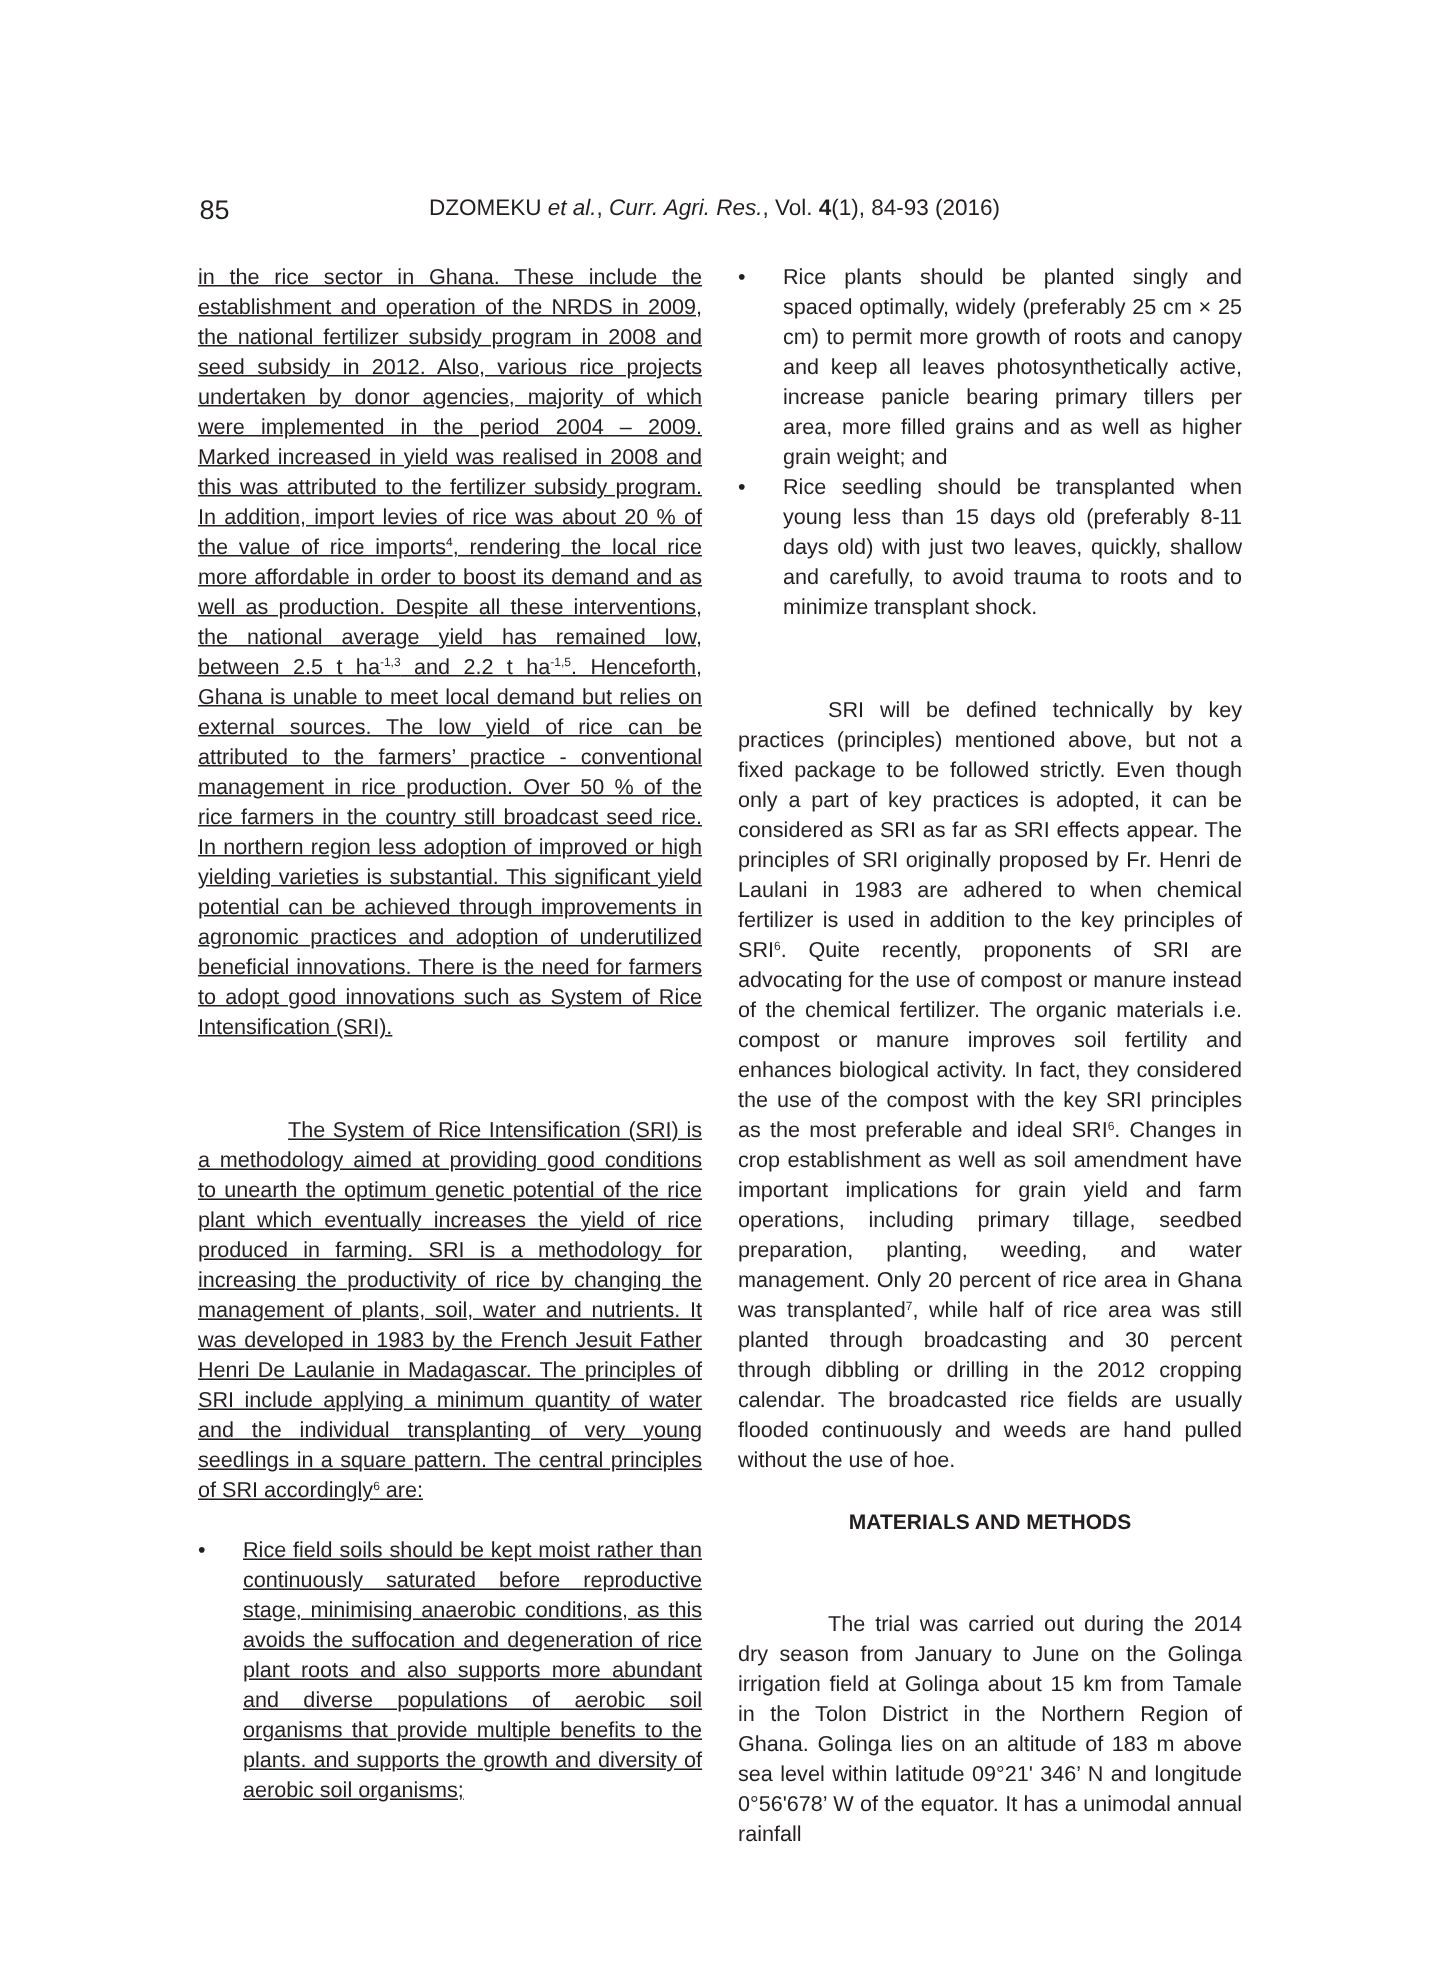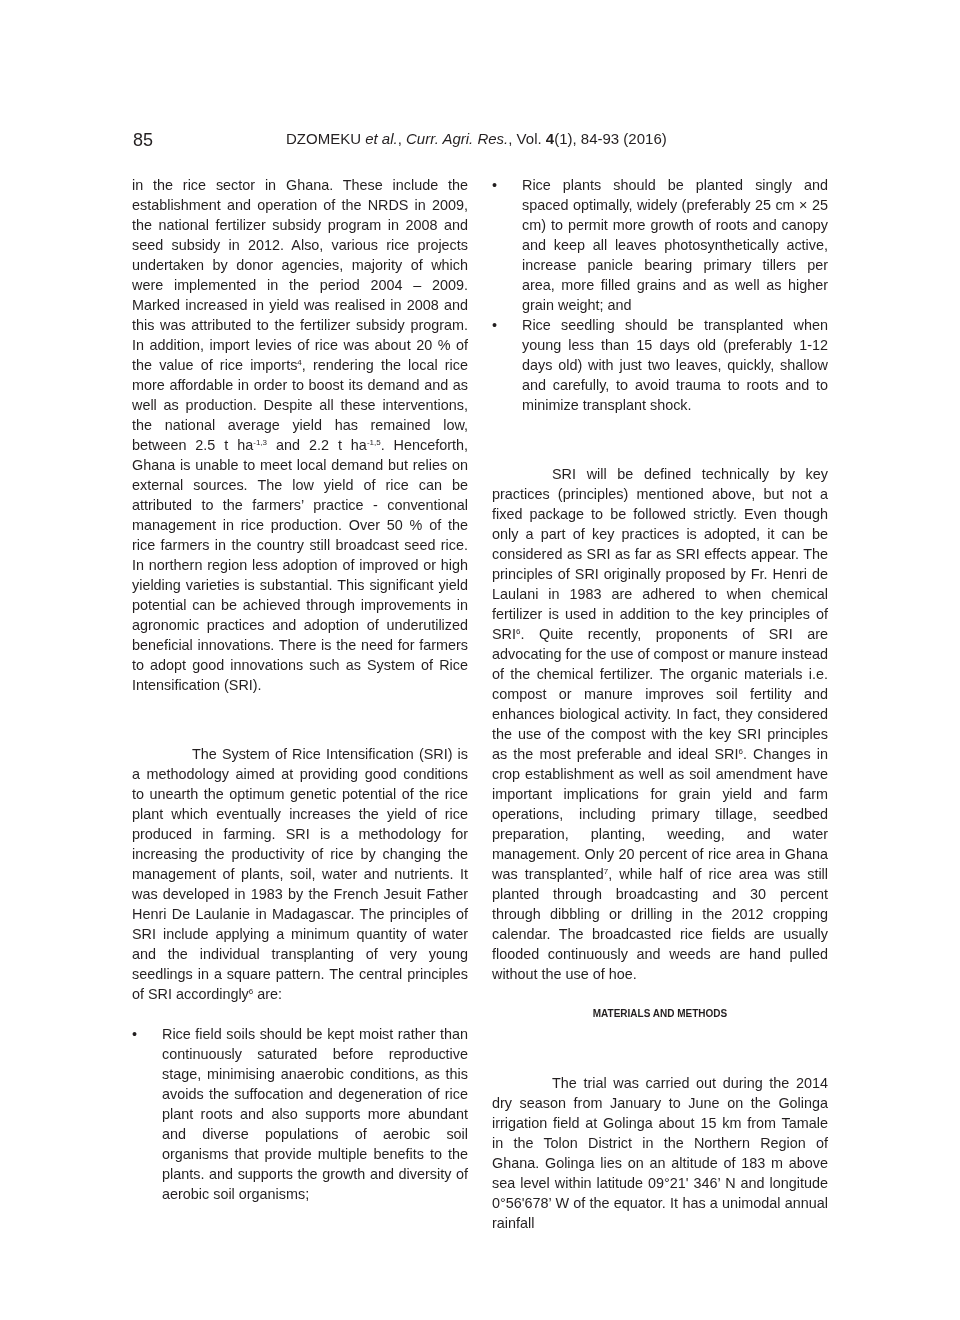--- a/index.html
+++ b/index.html
@@ -4,49 +4,49 @@
 <style>
   html, body { margin: 0; padding: 0; background: #ffffff; }
   body { width: 960px; height: 1320px; position: relative; overflow: hidden;
          font-family: "Liberation Sans", sans-serif; color: #231f20; }
   .header { position: absolute; top: 130px; left: 0; width: 960px; height: 20px; font-size: 15px; }
   .page-num { position: absolute; left: 133px; top: 0; font-size: 18px; }
   .running-head { position: absolute; left: 286px; top: 0; white-space: nowrap; }
   .running-head i { font-style: italic; }
   .running-head b { font-weight: bold; }
   .col { position: absolute; top: 175px; width: 336px; font-size: 14.4px; line-height: 20px; }
-  .col-left { left: 132px; }
+  .col-left { left: 132px; text-decoration: underline; }
   .col-right { left: 492px; }
   .p { text-align: justify; margin: 0; }
   .indent { text-indent: 60px; margin-top: 29px; }
   .gap { height: 20px; }
   .bullet { position: relative; padding-left: 30px; text-align: justify; margin: 0; }
   .bullet .dot { position: absolute; left: 0; top: 0; width: 12px; text-align: left; }
   sup { font-size: 8px; line-height: 0; vertical-align: 5px; }
-  .section-title { text-align: center; font-weight: bold; margin: 0; font-size: 10px; }
+  .section-title { text-align: center; font-weight: bold; margin: 0; font-size: 14px; }
   .sub-title { font-weight: bold; margin: 0; font-size: 14px; }
 </style>
 </head>
 <body>
 
 <div class="header">
   <span class="page-num">85</span>
   <span class="running-head"><span>DZOMEKU</span><i> et al.</i><span>, </span><i>Curr. Agri. Res.</i><span>,  Vol. </span><b>4</b><span>(1), 84-93 (2016)</span></span>
 </div>
 
 <div class="col col-left">
   <p class="p"><span>in the rice sector in Ghana. These include the establishment and operation of the NRDS in 2009, the national fertilizer subsidy program in 2008 and seed subsidy in 2012. Also, various rice projects undertaken by donor agencies, majority of which were implemented in the period 2004 – 2009. Marked increased in yield was realised in 2008 and this was attributed to the fertilizer subsidy program. In addition, import levies of rice was about 20 % of the value of rice imports</span><sup>4</sup><span>, rendering the local rice more affordable in order to boost its demand and as well as production. Despite all these interventions, the national average yield has remained low, between 2.5 t ha</span><sup>-1,3</sup><span> and 2.2 t ha</span><sup>-1,5</sup><span>. Henceforth, Ghana is unable to meet local demand but relies on external sources. The low yield of rice can be attributed to the farmers’ practice - conventional management in rice production. Over 50 % of the rice farmers in the country still broadcast seed rice. In northern region less adoption of improved or high yielding varieties is substantial. This significant yield potential can be achieved through improvements in agronomic practices and adoption of underutilized beneficial innovations. There is the need for farmers to adopt good innovations such as System of Rice Intensification (SRI).</span></p>
   <div class="gap"></div>
   <p class="p indent"><span>The System of Rice Intensification (SRI) is a methodology aimed at providing good conditions to unearth the optimum genetic potential of the rice plant which eventually increases the yield of rice produced in farming. SRI is a methodology for increasing the productivity of rice by changing the management of plants, soil, water and nutrients. It was developed in 1983 by the French Jesuit Father Henri De Laulanie in Madagascar. The principles of SRI include applying a minimum quantity of water and the individual transplanting of very young seedlings in a square pattern. The central principles of SRI accordingly</span><sup>6</sup><span> are:</span></p>
   <div class="gap"></div>
   <p class="bullet"><span class="dot">•</span><span>Rice field soils should be kept moist rather than continuously saturated before reproductive stage, minimising anaerobic conditions, as this avoids the suffocation and degeneration of rice plant roots and also supports more abundant and diverse populations of aerobic soil organisms that provide multiple benefits to the plants. and supports the growth and diversity of aerobic soil organisms;</span></p>
 </div>
 
 <div class="col col-right">
   <p class="bullet"><span class="dot">•</span><span>Rice plants should be planted singly and spaced optimally, widely (preferably 25 cm × 25 cm) to permit more growth of roots and canopy and keep all leaves photosynthetically active, increase panicle bearing primary tillers per area, more filled grains and as well as higher grain weight; and</span></p>
-  <p class="bullet"><span class="dot">•</span><span>Rice seedling should be transplanted when young less than 15 days old (preferably 1-12 days old) with just two leaves, quickly, shallow and carefully, to avoid trauma to roots and to minimize transplant shock.</span></p>
+  <p class="bullet"><span class="dot">•</span><span>Rice seedling should be transplanted when young less than 15 days old (preferably 8-11 days old) with just two leaves, quickly, shallow and carefully, to avoid trauma to roots and to minimize transplant shock.</span></p>
   <div class="gap"></div>
   <p class="p indent"><span>SRI will be defined technically by key practices (principles) mentioned above, but not a fixed package to be followed strictly. Even though only a part of key practices is adopted, it can be considered as SRI as far as SRI effects appear. The principles of SRI originally proposed by Fr. Henri de Laulani   in 1983 are adhered to when chemical fertilizer is used in addition to the key principles of SRI</span><sup>6</sup><span>. Quite recently, proponents of SRI are advocating for the use of compost or manure instead of the chemical fertilizer. The organic materials i.e. compost or manure improves soil fertility and enhances biological activity. In fact, they considered the use of the compost with the key SRI principles as the most preferable and ideal SRI</span><sup>6</sup><span>. Changes in crop establishment as well as soil amendment have important implications for grain yield and farm operations, including primary tillage, seedbed preparation, planting, weeding, and water management. Only 20 percent of rice area in Ghana was transplanted</span><sup>7</sup><span>, while half of rice area was still planted through broadcasting and 30 percent through dibbling or drilling in the 2012 cropping calendar. The broadcasted rice fields are usually flooded continuously and weeds are hand pulled without the use of hoe.</span></p>
   <div class="gap"></div>
   <p class="section-title">MATERIALS AND METHODS</p>
   <div class="gap"></div>
   <p class="p indent"><span>The trial was carried out during the 2014 dry season from January to June on the Golinga irrigation field at Golinga about 15 km from Tamale in the Tolon District in the Northern Region of Ghana. Golinga lies on an altitude of 183 m above sea level within latitude 09°21' 346’ N and longitude 0°56'678’ W of the equator.  It has a unimodal annual rainfall</span></p>
 </div>
 
 </body></html>

